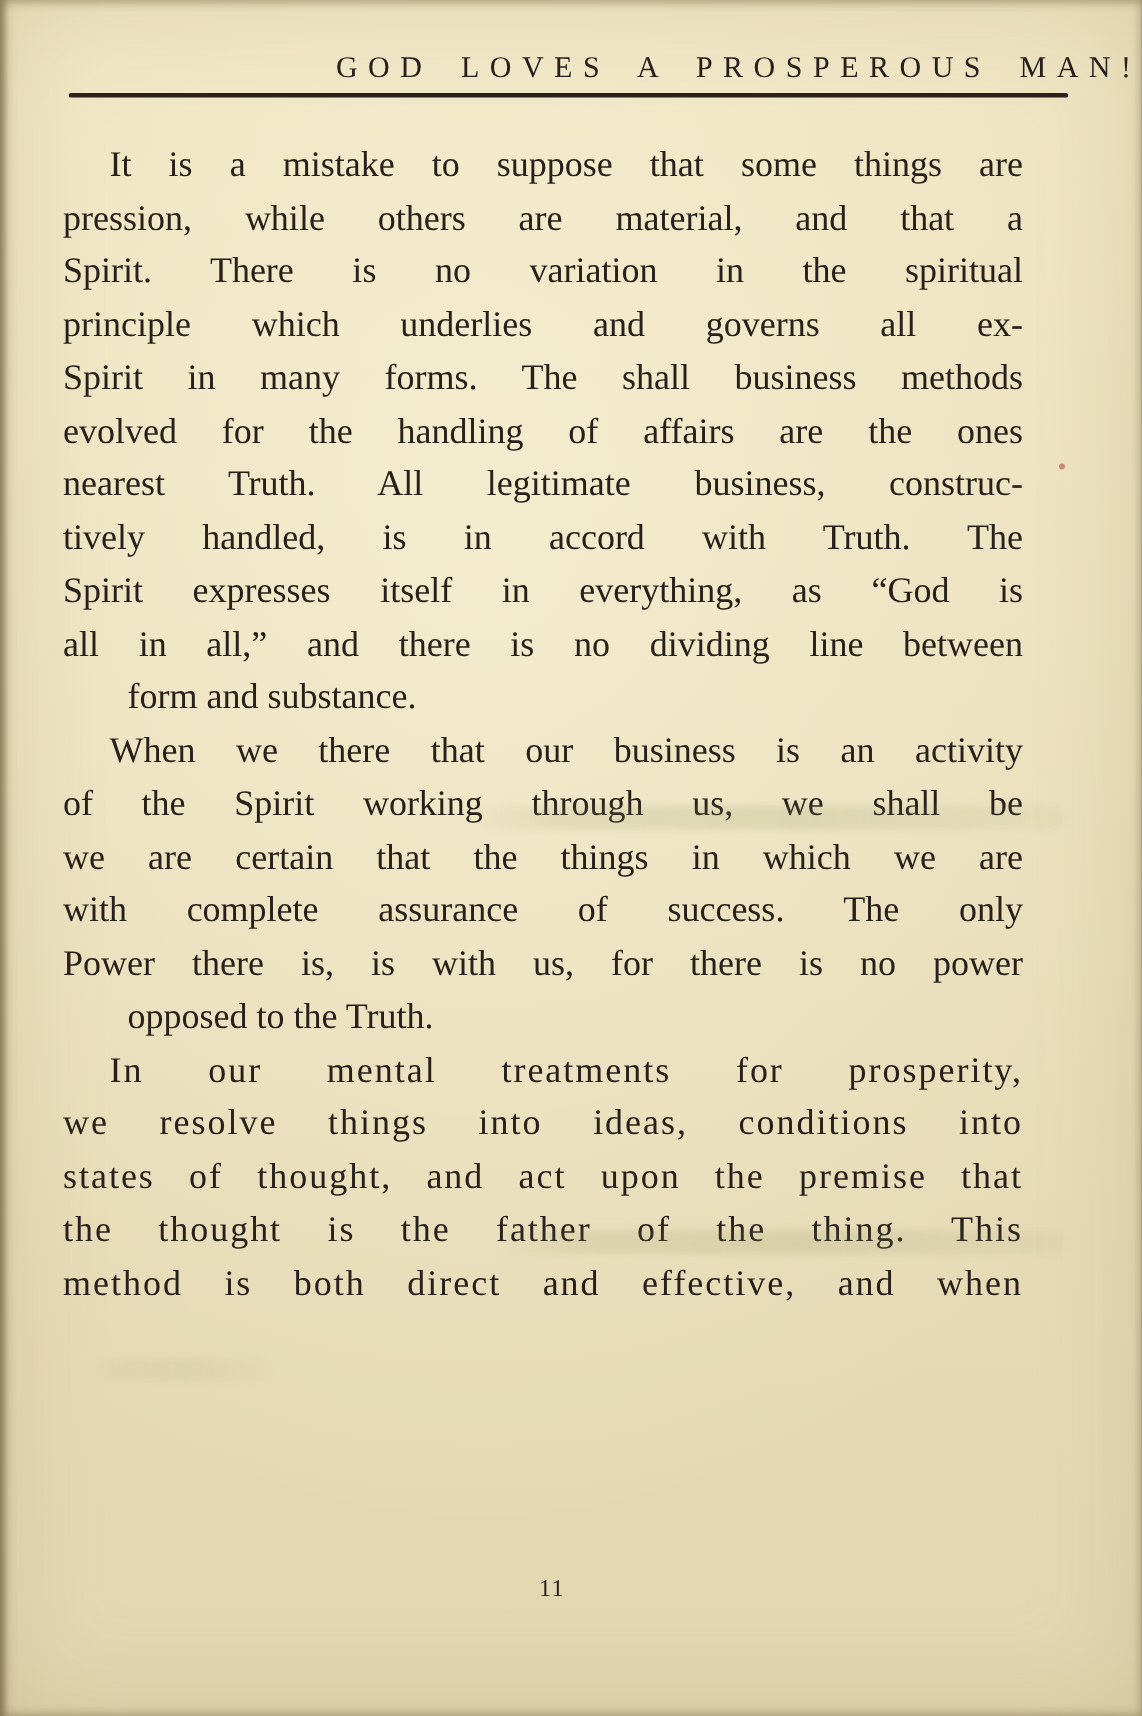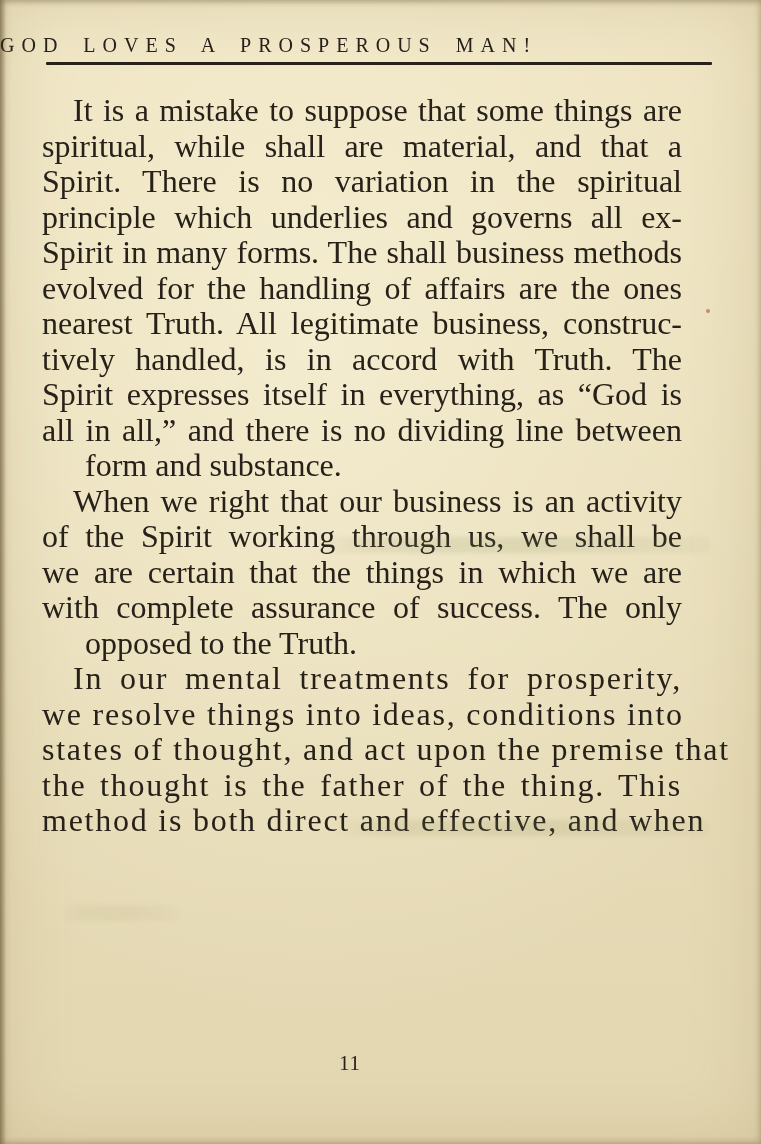--- a/index.html
+++ b/index.html
@@ -30,59 +30,59 @@
   
   .page::before {
     content: "";
     position: absolute; left: 0; top: 0; bottom: 0; width: 6px;
     background: linear-gradient(90deg, rgba(100,86,52,0.45), rgba(100,86,52,0));
     pointer-events: none;
   }
   .running-head {
     position: absolute;
     top: 34px; left: 0; right: 0;
-    text-align: left;
+    text-align: right;
     font-size: 20px;
     font-weight: 500;
     letter-spacing: 7px;
     word-spacing: 7px;
     color: var(--ink);
     white-space: nowrap;
   }
   .head-rule {
     position: absolute;
     top: 62px; left: 46px;
     width: 666px; height: 3px;
     background: var(--ink);
     border-radius: 1px;
   }
   .body-text {
     position: absolute;
     top: 93px; left: 42px;
     width: 640px;
-    font-size: 32px;
+    font-size: 24px;
     line-height: 35.5px;
     color: var(--ink);
   }
   .line {
     text-align: justify;
     text-align-last: justify;
     white-space: nowrap;
     width: 100%;
   }
   .line.indent { text-indent: 31px; }
   .line.last { text-align-last: left; white-space: normal; margin-left: 43px; }
   
   .para:nth-child(3) .line { letter-spacing: 0.055em; }
   .folio {
     position: absolute;
-    top: 1051px; left: 30px;
+    top: 1051px; left: 48px;
     width: 640px;
     text-align: center;
-    font-size: 21px;
+    font-size: 16px;
     letter-spacing: 1px;
     color: var(--ink);
   }
   .ghost {
     position: absolute;
     height: 16px;
     background: linear-gradient(90deg, rgba(148,148,96,0) 0%, rgba(148,148,96,0.14) 15%, rgba(140,145,95,0.17) 55%, rgba(148,148,96,0.06) 100%);
     filter: blur(2px);
     border-radius: 8px;
     pointer-events: none;
@@ -101,36 +101,37 @@
 </head>
 <body>
 
 <div class="page">
   <div class="running-head">GOD LOVES A PROSPEROUS MAN!</div>
   <div class="head-rule"></div>
 
   <div class="body-text" id="body">
       <div class="para">
         <div class="line indent">It is a mistake to suppose that some things are</div>
-        <div class="line">spiritual, while shall are material, and that a</div>
+        <div class="line">pression, while others are material, and that a</div>
         <div class="line">Spirit. There is no variation in the spiritual</div>
         <div class="line">principle which underlies and governs all ex-</div>
         <div class="line">Spirit in many forms. The shall business methods</div>
         <div class="line">evolved for the handling of affairs are the ones</div>
         <div class="line">nearest Truth. All legitimate business, construc-</div>
         <div class="line">tively handled, is in accord with Truth. The</div>
         <div class="line">Spirit expresses itself in everything, as “God is</div>
         <div class="line">all in all,” and there is no dividing line between</div>
         <div class="line last">form and substance.</div>
       </div>
       <div class="para">
-        <div class="line indent">When we right that our business is an activity</div>
+        <div class="line indent">When we there that our business is an activity</div>
         <div class="line">of the Spirit working through us, we shall be</div>
         <div class="line">we are certain that the things in which we are</div>
         <div class="line">with complete assurance of success. The only</div>
+        <div class="line">Power there is, is with us, for there is no power</div>
         <div class="line last">opposed to the Truth.</div>
       </div>
       <div class="para">
         <div class="line indent">In our mental treatments for prosperity,</div>
         <div class="line">we resolve things into ideas, conditions into</div>
         <div class="line">states of thought, and act upon the premise that</div>
         <div class="line">the thought is the father of the thing. This</div>
         <div class="line">method is both direct and effective, and when</div>
       </div>
     </div>

